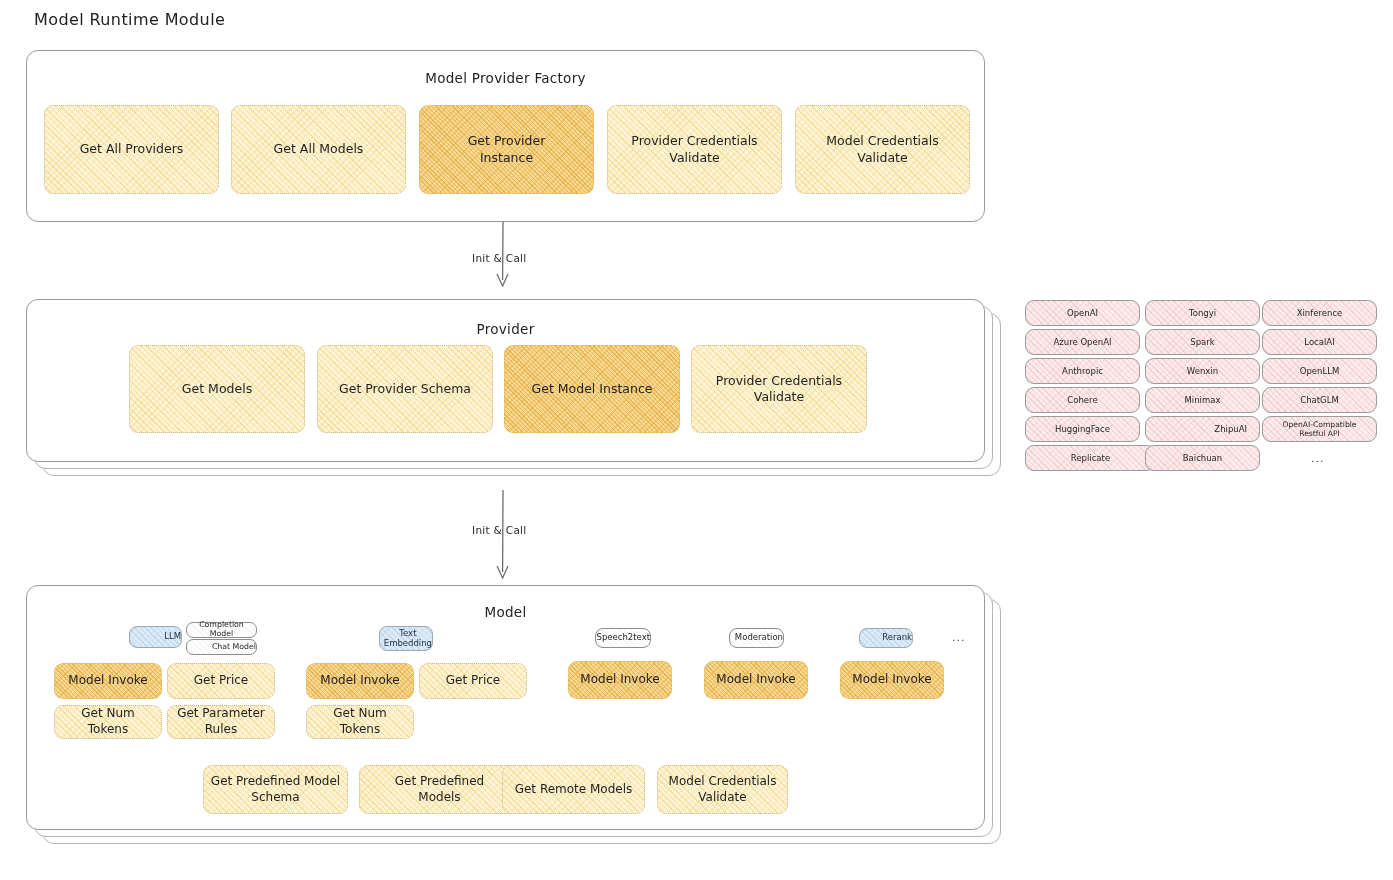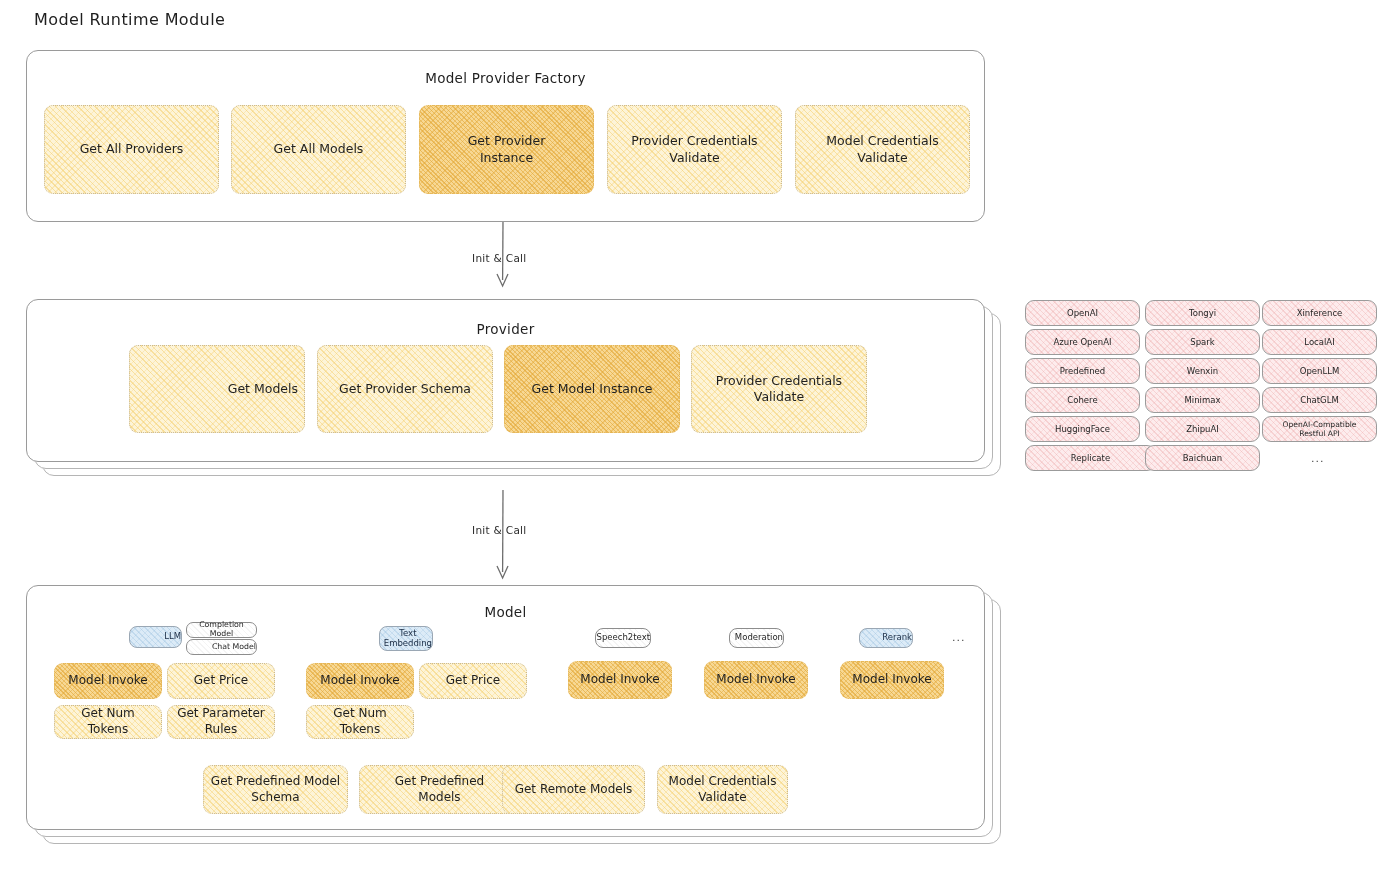--- a/index.html
+++ b/index.html
@@ -138,40 +138,40 @@
     <path d="M19 52 L24.6 64 L30 52" stroke="#6d6d6d" stroke-width="1.3" fill="none"></path>
   </svg>
 </div>
 <div class="arrow-label" style="left:472px;top:252px;">Init &amp; Call</div>
 
 <div class="stack-layer" style="left:42px;top:313px;width:959px;height:163px;"></div>
 <div class="stack-layer" style="left:34px;top:306px;width:959px;height:163px;"></div>
 <div class="sketch-box" style="left:26px;top:299px;width:959px;height:163px;"></div>
 <div class="sect-title" style="left:26px;top:321px;width:959px;">Provider</div>
 
-<div class="node" style="left:129px;top:345px;width:176px;height:88px;justify-content:flex-end;">
+<div class="node" style="left:129px;top:345px;width:176px;height:88px;">
     <span>Get Models</span>
   </div>
 <div class="node" style="left:317px;top:345px;width:176px;height:88px;">
     <span>Get Provider Schema</span>
   </div>
 <div class="node hl" style="left:504px;top:345px;width:176px;height:88px;">
     <span>Get Model Instance</span>
   </div>
 <div class="node" style="left:691px;top:345px;width:176px;height:88px;white-space:pre-line;"><span>Provider Credentials
 Validate</span></div>
 
 <div class="chip" style="left:1025px;top:300px;width:115px;height:26px;">
     <span>OpenAI</span>
   </div>
 <div class="chip" style="left:1025px;top:329px;width:115px;height:26px;">
     <span>Azure OpenAI</span>
   </div>
 <div class="chip" style="left:1025px;top:358px;width:115px;height:26px;">
-    <span>Predefined</span>
+    <span>Anthropic</span>
   </div>
 <div class="chip" style="left:1025px;top:387px;width:115px;height:26px;">
     <span>Cohere</span>
   </div>
 <div class="chip" style="left:1025px;top:416px;width:115px;height:26px;">
     <span>HuggingFace</span>
   </div>
 <div class="chip" style="left:1025px;top:445px;width:131px;height:26px;">
     <span>Replicate</span>
   </div>
@@ -181,21 +181,21 @@
   </div>
 <div class="chip" style="left:1145px;top:329px;width:115px;height:26px;">
     <span>Spark</span>
   </div>
 <div class="chip" style="left:1145px;top:358px;width:115px;height:26px;">
     <span>Wenxin</span>
   </div>
 <div class="chip" style="left:1145px;top:387px;width:115px;height:26px;">
     <span>Minimax</span>
   </div>
-<div class="chip" style="left:1145px;top:416px;width:115px;height:26px;">
+<div class="chip" style="left:1145px;top:416px;width:115px;height:26px;justify-content:flex-end;">
     <span>ZhipuAI</span>
   </div>
 <div class="chip" style="left:1145px;top:445px;width:115px;height:26px;">
     <span>Baichuan</span>
   </div>
 
 <div class="chip" style="left:1262px;top:300px;width:115px;height:26px;">
     <span>Xinference</span>
   </div>
 <div class="chip" style="left:1262px;top:329px;width:115px;height:26px;">

